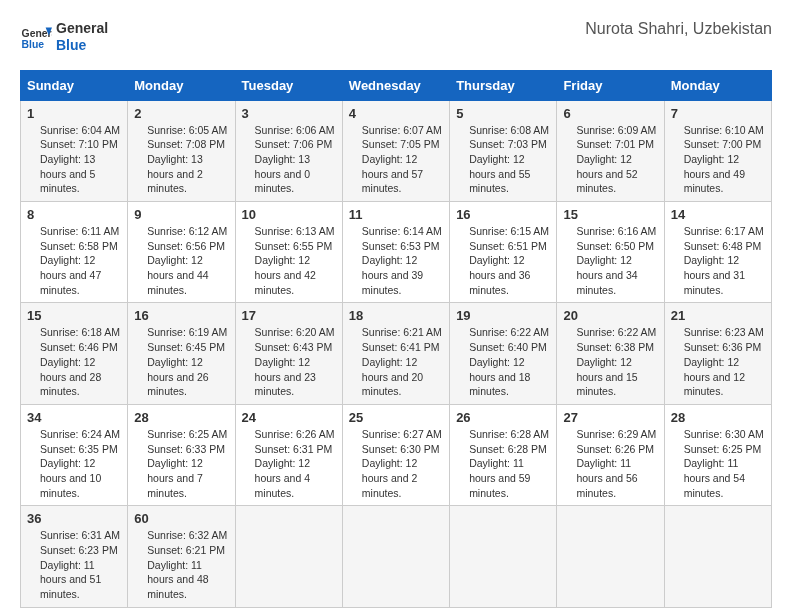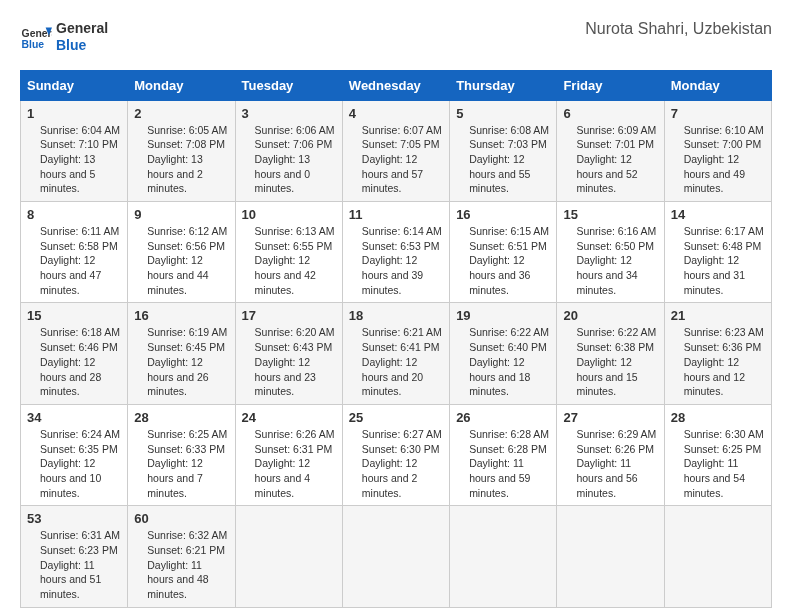--- a/index.html
+++ b/index.html
@@ -343,21 +343,21 @@
         <span class="day-num">28</span>
         <div class="day-info">
           Sunrise: 6:30 AM<br>
           Sunset: 6:25 PM<br>
           Daylight: 11 hours and 54 minutes.
         </div>
       </td>
       </tr>
       <tr>
         <td>
-        <span class="day-num">53</span>
+        <span class="day-num">36</span>
         <div class="day-info">
           Sunrise: 6:31 AM<br>
           Sunset: 6:23 PM<br>
           Daylight: 11 hours and 51 minutes.
         </div>
       </td>
         <td>
         <span class="day-num">60</span>
         <div class="day-info">
           Sunrise: 6:32 AM<br>

